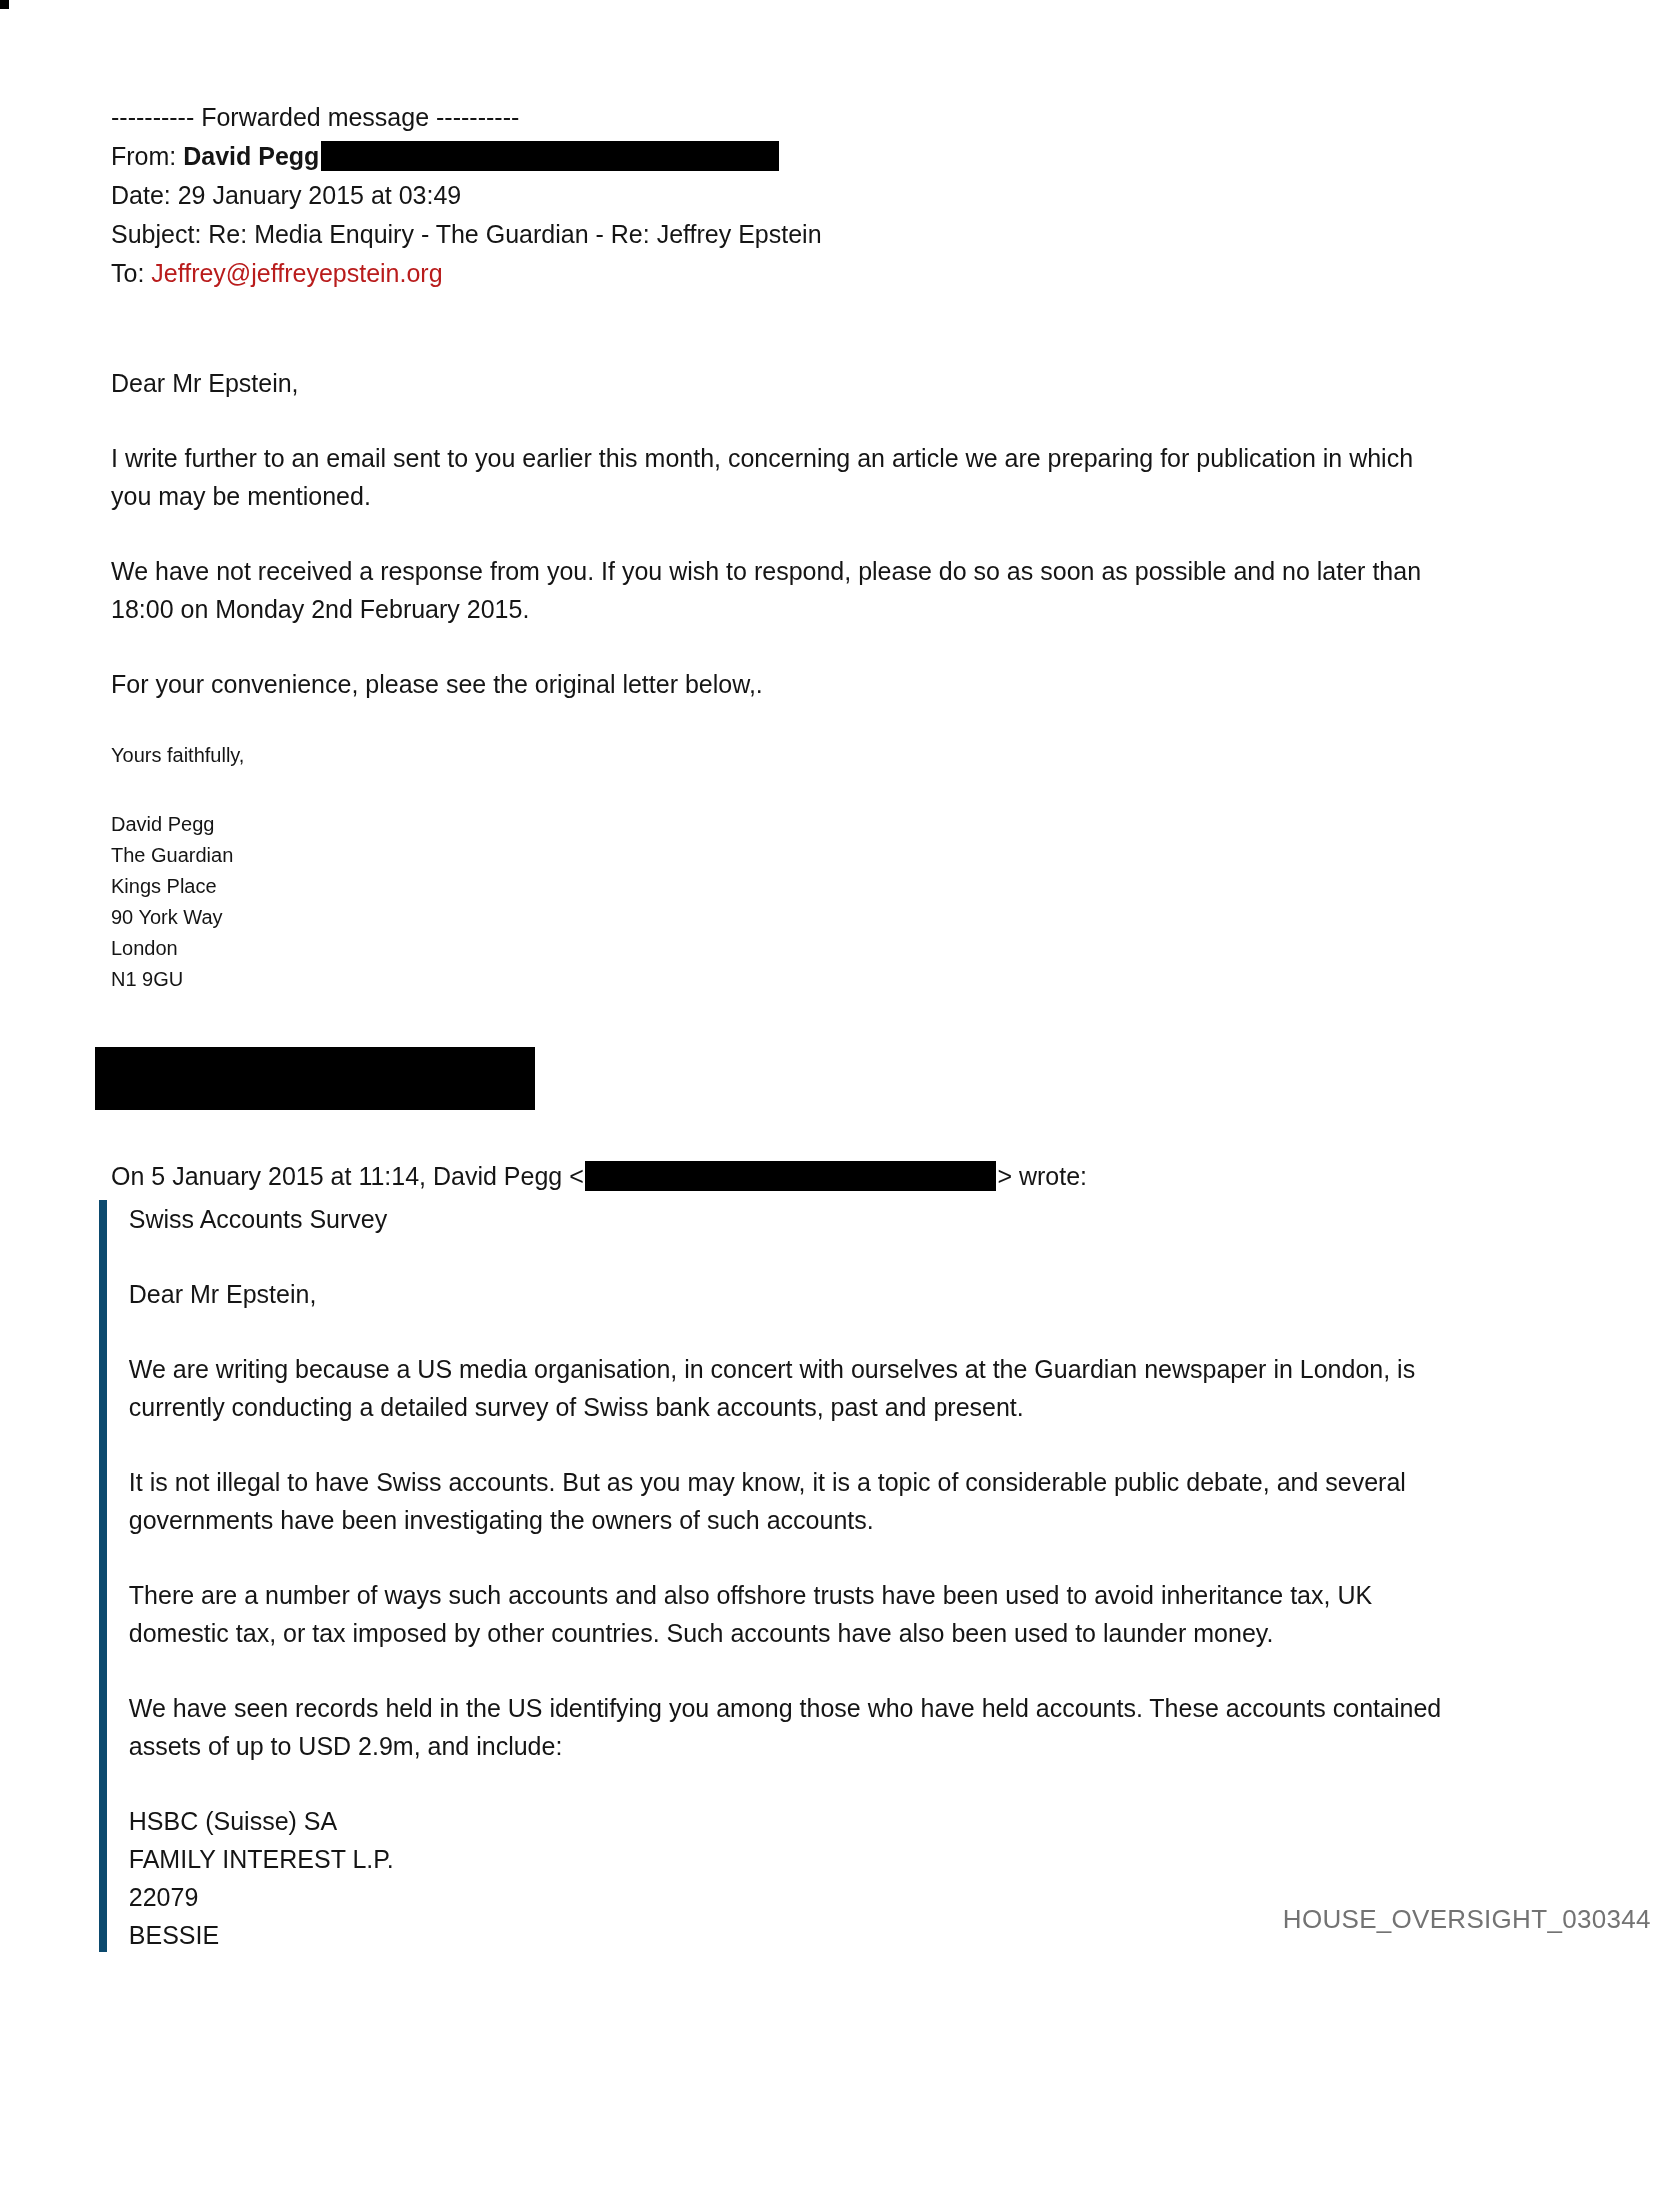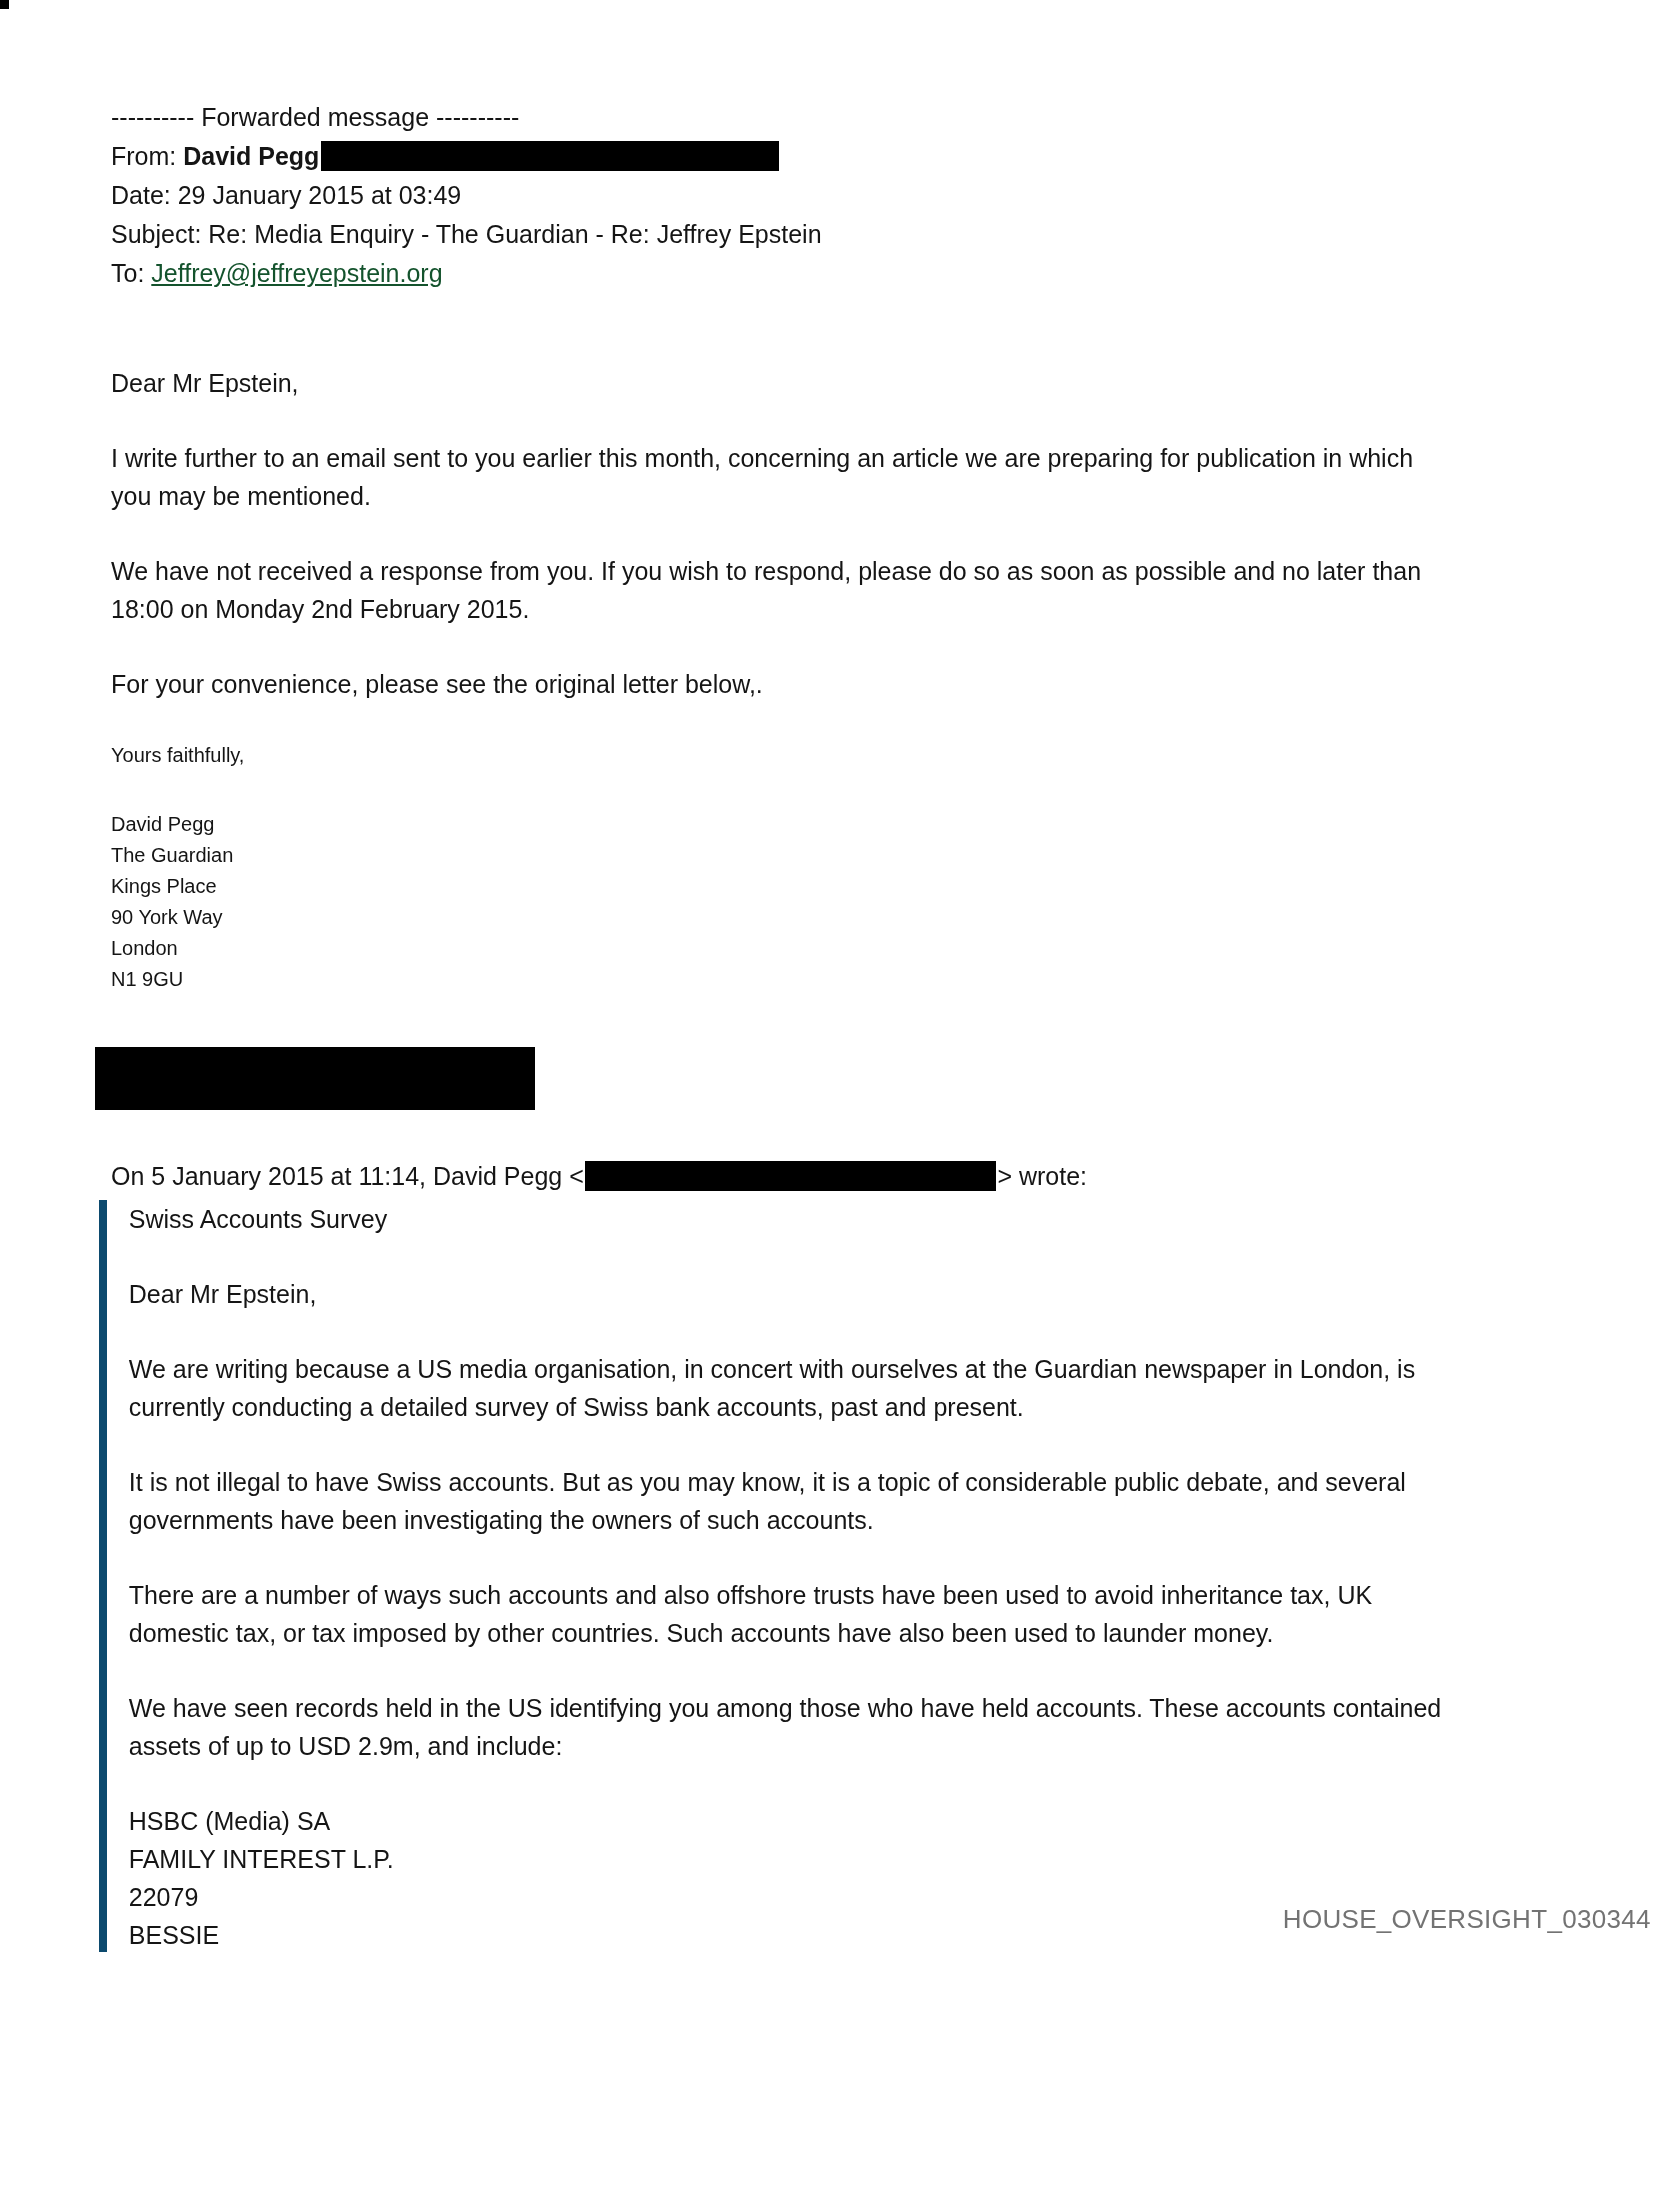--- a/index.html
+++ b/index.html
@@ -27,22 +27,21 @@
     background: #000;
   }
   
   .hdr-line {
     font-size: 25px;
     line-height: 39px;
     white-space: nowrap;
   }
   .hdr-line .bold { font-weight: bold; }
   a.email-link {
-    color: #14532d;
-    text-decoration: underline;
+    color: #b91c1c;
     cursor: pointer;
   }
   
   .redact {
     display: inline-block;
     background: #000000;
     vertical-align: middle;
   }
   .redact-from {
     width: 458px;
@@ -162,21 +161,21 @@
   <div class="quote">
     <div class="subject-line">Swiss Accounts Survey</div>
 
     <div class="salutation">Dear Mr Epstein,</div>
 
     <p class="para">We are writing because a US media organisation, in concert with ourselves at the Guardian newspaper in London, is currently conducting a detailed survey of Swiss bank accounts, past and present.</p>
     <p class="para">It is not illegal to have Swiss accounts. But as you may know, it is a topic of considerable public debate, and several governments have been investigating the owners of such accounts.</p>
     <p class="para">There are a number of ways such accounts and also offshore trusts have been used to avoid inheritance tax, UK domestic tax, or tax imposed by other countries. Such accounts have also been used to launder money.</p>
     <p class="para">We have seen records held in the US identifying you among those who have held accounts. These accounts contained assets of up to USD 2.9m, and include:</p>
 
-    <div class="account-line">HSBC (Media) SA</div>
+    <div class="account-line">HSBC (Suisse) SA</div>
     <div class="account-line">FAMILY INTEREST L.P.</div>
     <div class="account-line">22079</div>
     <div class="account-line">BESSIE</div>
   </div>
 
   <div class="footer-id">HOUSE_OVERSIGHT_030344</div>
 
 </div>
 
 

